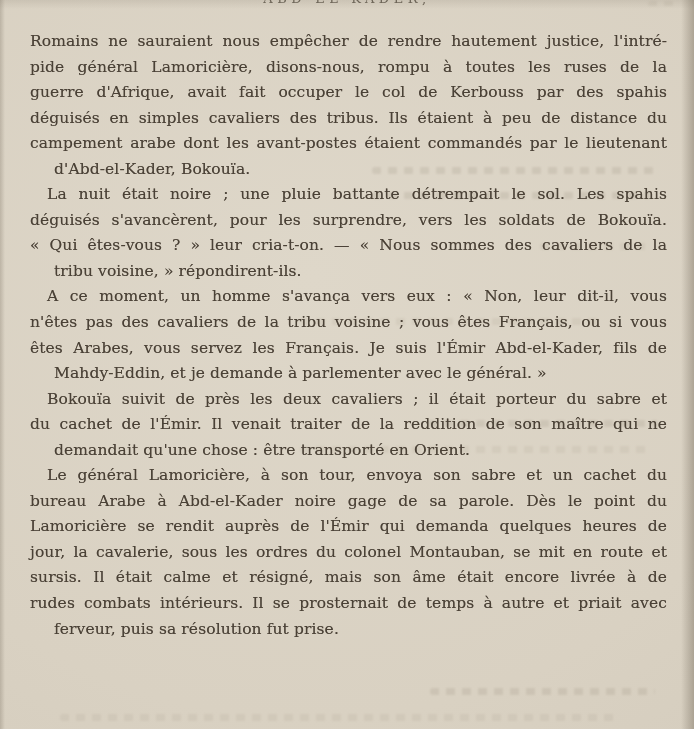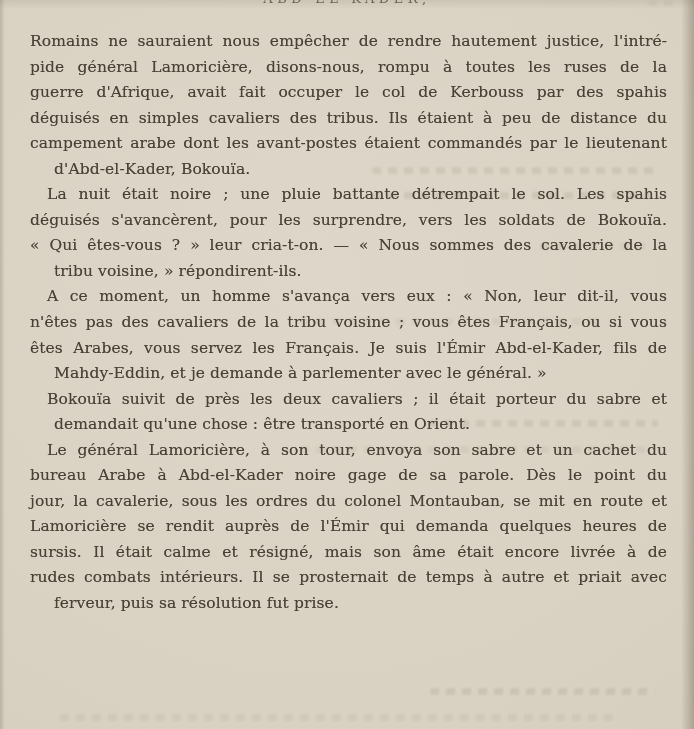--- a/index.html
+++ b/index.html
@@ -81,37 +81,38 @@
         <div class="line">Romains ne sauraient nous empêcher de rendre hautement justice, l'intré-</div>
         <div class="line">pide général Lamoricière, disons-nous, rompu à toutes les ruses de la</div>
         <div class="line">guerre d'Afrique, avait fait occuper le col de Kerbouss par des spahis</div>
         <div class="line">déguisés en simples cavaliers des tribus. Ils étaient à peu de distance du</div>
         <div class="line">campement arabe dont les avant-postes étaient commandés par le lieutenant</div>
         <div class="line last">d'Abd-el-Kader, Bokouïa.</div>
       </div>
       <div class="paragraph">
         <div class="line indent">La nuit était noire ; une pluie battante détrempait le sol. Les spahis</div>
         <div class="line">déguisés s'avancèrent, pour les surprendre, vers les soldats de Bokouïa.</div>
-        <div class="line">« Qui êtes-vous ? » leur cria-t-on. — « Nous sommes des cavalerie de la</div>
+        <div class="line">« Qui êtes-vous ? » leur cria-t-on. — « Nous sommes des cavaliers de la</div>
         <div class="line last">tribu voisine, » répondirent-ils.</div>
       </div>
       <div class="paragraph">
         <div class="line indent">A ce moment, un homme s'avança vers eux : « Non, leur dit-il, vous</div>
         <div class="line">n'êtes pas des cavaliers de la tribu voisine ; vous êtes Français, ou si vous</div>
         <div class="line">êtes Arabes, vous servez les Français. Je suis l'Émir Abd-el-Kader, fils de</div>
         <div class="line last">Mahdy-Eddin, et je demande à parlementer avec le général. »</div>
       </div>
       <div class="paragraph">
         <div class="line indent">Bokouïa suivit de près les deux cavaliers ; il était porteur du sabre et</div>
+        <div class="line">du cachet de l'Émir. Il venait traiter de la reddition de son maître qui ne</div>
         <div class="line last">demandait qu'une chose : être transporté en Orient.</div>
       </div>
       <div class="paragraph">
         <div class="line indent">Le général Lamoricière, à son tour, envoya son sabre et un cachet du</div>
         <div class="line">bureau Arabe à Abd-el-Kader noire gage de sa parole. Dès le point du</div>
+        <div class="line">Lamoricière se rendit auprès de l'Émir qui demanda quelques heures de</div>
         <div class="line">jour, la cavalerie, sous les ordres du colonel Montauban, se mit en route et</div>
-        <div class="line">Lamoricière se rendit auprès de l'Émir qui demanda quelques heures de</div>
         <div class="line">sursis. Il était calme et résigné, mais son âme était encore livrée à de</div>
         <div class="line">rudes combats intérieurs. Il se prosternait de temps à autre et priait avec</div>
         <div class="line last">ferveur, puis sa résolution fut prise.</div>
       </div>
     </div>
 
 </div>
 
 </body></html>

